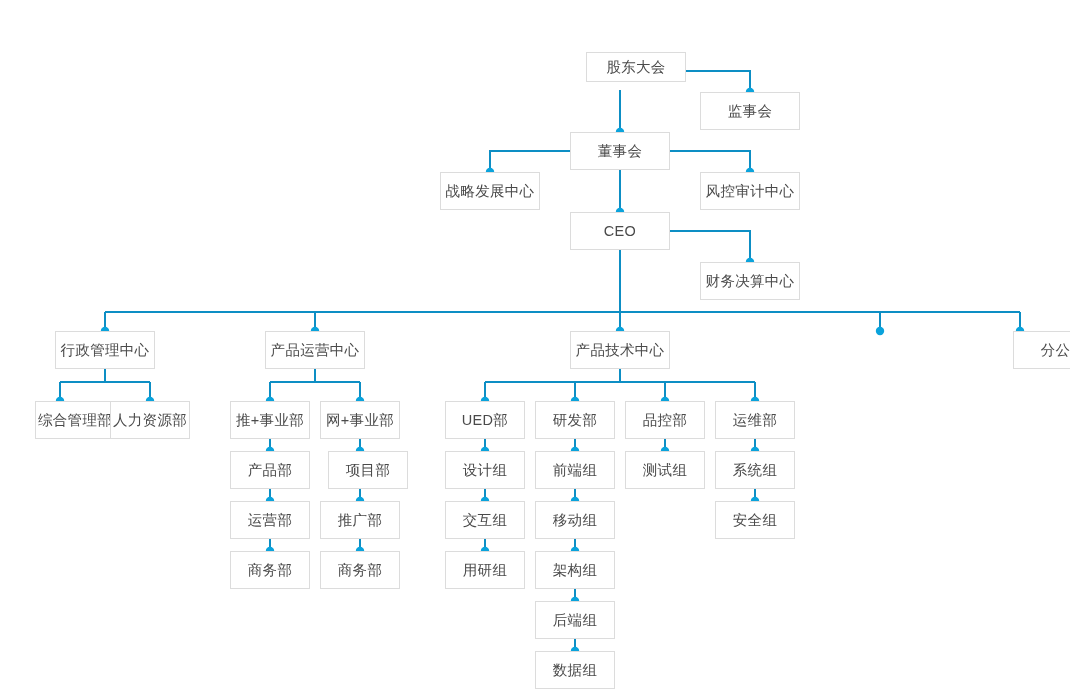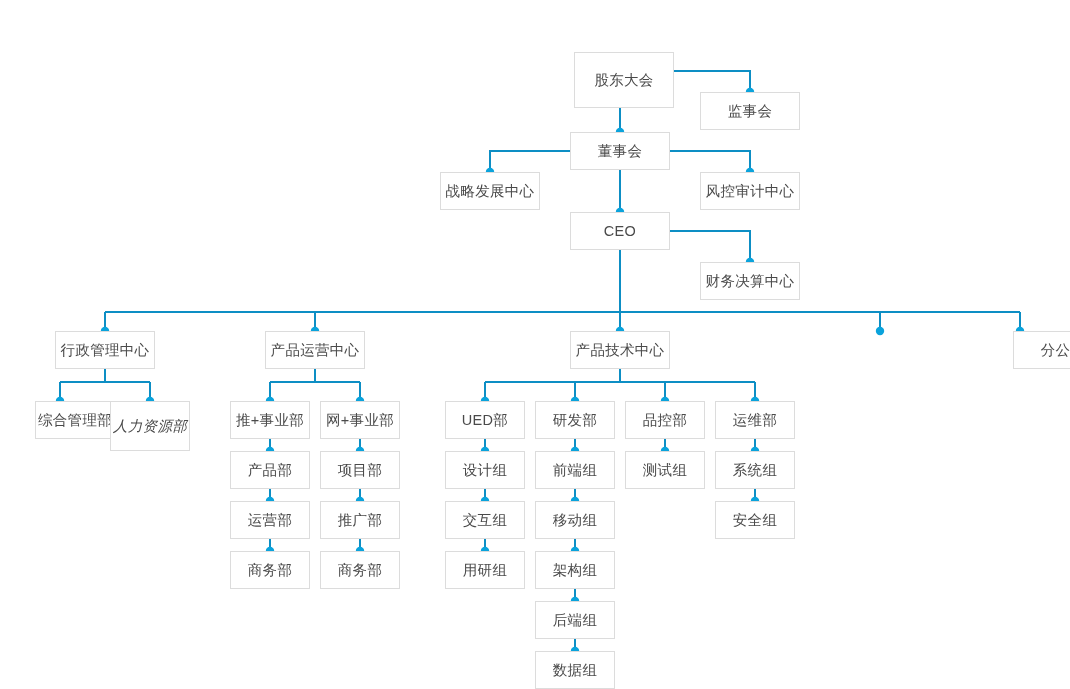--- a/index.html
+++ b/index.html
@@ -112,21 +112,21 @@
       <circle cx="665" cy="451" r="4.2" fill="#0aa3dc"></circle>
       <circle cx="755" cy="451" r="4.2" fill="#0aa3dc"></circle>
       <circle cx="485" cy="501" r="4.2" fill="#0aa3dc"></circle>
       <circle cx="575" cy="501" r="4.2" fill="#0aa3dc"></circle>
       <circle cx="755" cy="501" r="4.2" fill="#0aa3dc"></circle>
       <circle cx="485" cy="551" r="4.2" fill="#0aa3dc"></circle>
       <circle cx="575" cy="551" r="4.2" fill="#0aa3dc"></circle>
       <circle cx="575" cy="601" r="4.2" fill="#0aa3dc"></circle>
       <circle cx="575" cy="651" r="4.2" fill="#0aa3dc"></circle>
     </svg>
-<div class="node" style="left: 574px; top: 52px; width: 100px; height: 56px; border-color: rgb(220, 220, 220); background: rgb(255, 255, 255); color: rgb(74, 74, 74);">
+<div class="node" style="left: 586px; top: 52px; width: 100px; height: 30px; border-color: rgb(220, 220, 220); background: rgb(255, 255, 255); color: rgb(74, 74, 74);">
       <span class="node-label">股东大会</span>
     </div>
     <div class="node" style="left: 700px; top: 92px; width: 100px; height: 38px; border-color: rgb(220, 220, 220); background: rgb(255, 255, 255); color: rgb(74, 74, 74);">
       <span class="node-label">监事会</span>
     </div>
     <div class="node" style="left: 570px; top: 132px; width: 100px; height: 38px; border-color: rgb(220, 220, 220); background: rgb(255, 255, 255); color: rgb(74, 74, 74);">
       <span class="node-label">董事会</span>
     </div>
     <div class="node" style="left: 440px; top: 172px; width: 100px; height: 38px; border-color: rgb(220, 220, 220); background: rgb(255, 255, 255); color: rgb(74, 74, 74);">
       <span class="node-label">战略发展中心</span>
@@ -148,33 +148,33 @@
     </div>
     <div class="node" style="left: 570px; top: 331px; width: 100px; height: 38px; border-color: rgb(220, 220, 220); background: rgb(255, 255, 255); color: rgb(74, 74, 74);">
       <span class="node-label">产品技术中心</span>
     </div>
     <div class="node" style="left: 970px; top: 331px; width: 100px; height: 38px; border-color: rgb(220, 220, 220); background: rgb(255, 255, 255); color: rgb(74, 74, 74); margin-left: 43px;">
       <span class="node-label">分公司</span>
     </div>
     <div class="node" style="left: 35px; top: 401px; width: 80px; height: 38px; border-color: rgb(220, 220, 220); background: rgb(255, 255, 255); color: rgb(74, 74, 74);">
       <span class="node-label">综合管理部</span>
     </div>
-    <div class="node" style="left: 110px; top: 401px; width: 80px; height: 50px; border-color: rgb(220, 220, 220); background: rgb(255, 255, 255); color: rgb(74, 74, 74); font-style: italic;">
+    <div class="node" style="left: 110px; top: 401px; width: 80px; height: 38px; border-color: rgb(220, 220, 220); background: rgb(255, 255, 255); color: rgb(74, 74, 74);">
       <span class="node-label">人力资源部</span>
     </div>
     <div class="node" style="left: 230px; top: 401px; width: 80px; height: 38px; border-color: rgb(220, 220, 220); background: rgb(255, 255, 255); color: rgb(74, 74, 74);">
       <span class="node-label">推+事业部</span>
     </div>
     <div class="node" style="left: 320px; top: 401px; width: 80px; height: 38px; border-color: rgb(220, 220, 220); background: rgb(255, 255, 255); color: rgb(74, 74, 74);">
       <span class="node-label">网+事业部</span>
     </div>
     <div class="node" style="left: 230px; top: 451px; width: 80px; height: 38px; border-color: rgb(220, 220, 220); background: rgb(255, 255, 255); color: rgb(74, 74, 74);">
       <span class="node-label">产品部</span>
     </div>
-    <div class="node" style="left: 320px; top: 451px; width: 80px; height: 38px; border-color: rgb(220, 220, 220); background: rgb(255, 255, 255); color: rgb(74, 74, 74);">
+    <div class="node" style="left: 328px; top: 451px; width: 80px; height: 38px; border-color: rgb(220, 220, 220); background: rgb(255, 255, 255); color: rgb(74, 74, 74);">
       <span class="node-label">项目部</span>
     </div>
     <div class="node" style="left: 230px; top: 501px; width: 80px; height: 38px; border-color: rgb(220, 220, 220); background: rgb(255, 255, 255); color: rgb(74, 74, 74);">
       <span class="node-label">运营部</span>
     </div>
     <div class="node" style="left: 320px; top: 501px; width: 80px; height: 38px; border-color: rgb(220, 220, 220); background: rgb(255, 255, 255); color: rgb(74, 74, 74);">
       <span class="node-label">推广部</span>
     </div>
     <div class="node" style="left: 230px; top: 551px; width: 80px; height: 38px; border-color: rgb(220, 220, 220); background: rgb(255, 255, 255); color: rgb(74, 74, 74);">
       <span class="node-label">商务部</span>

